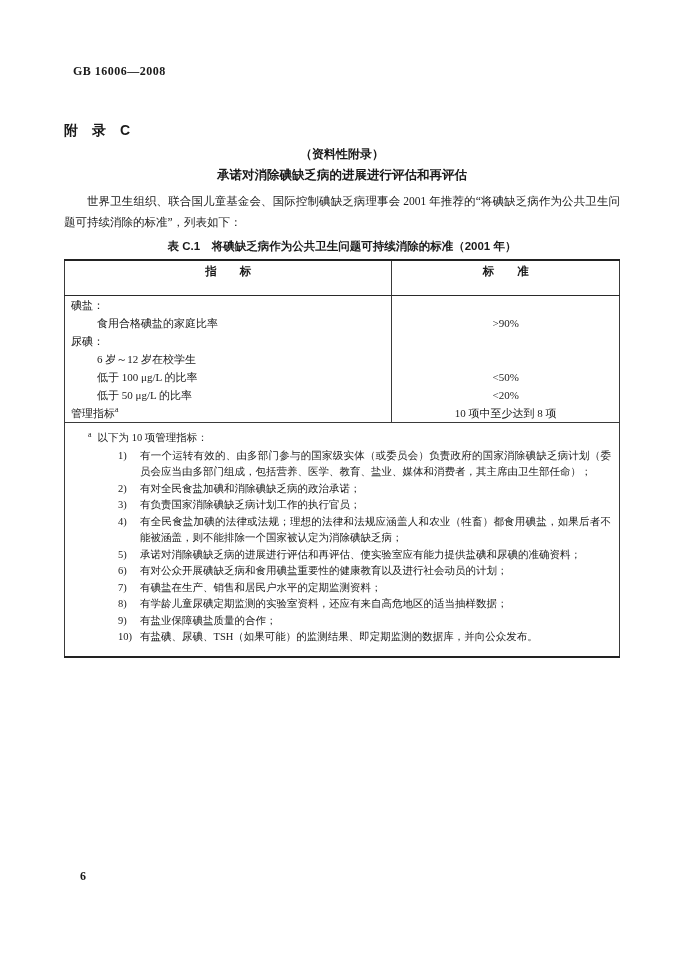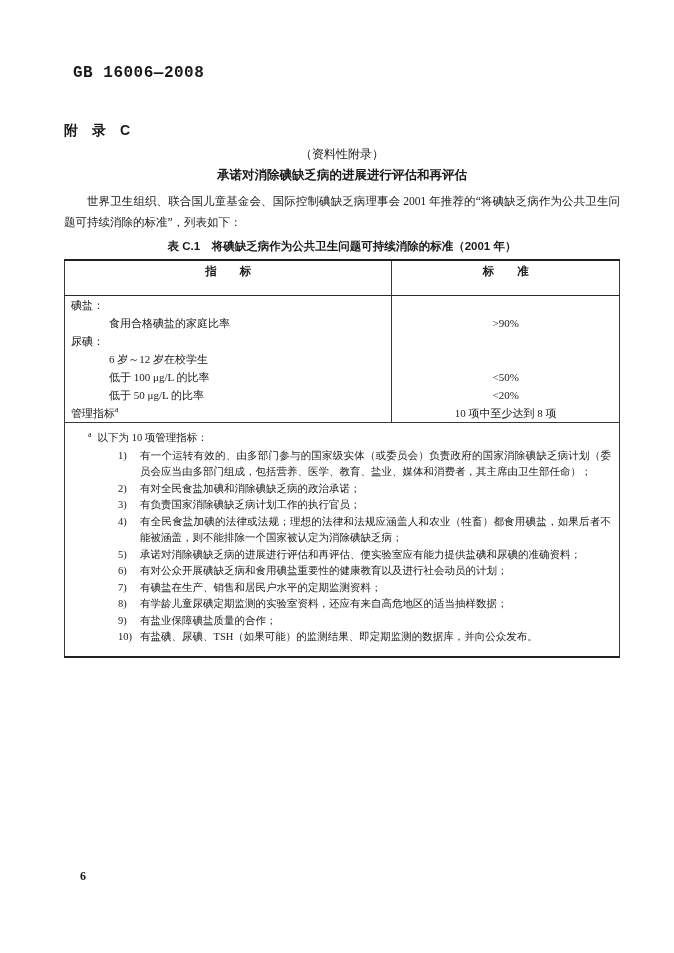--- a/index.html
+++ b/index.html
@@ -11,43 +11,43 @@
   }
   .page {
     position: relative;
     width: 674px; height: 953px;
     background: #ffffff;
     overflow: hidden;
   }
   .doc-number {
     position: absolute;
     left: 73px; top: 64px;
-    font-family: Liberation Mono, monospace;
-    font-weight: bold;
-    font-size: 16px;
+    font-family: Liberation Serif, serif;
+    font-weight: bold;
+    font-size: 12px;
     letter-spacing: 0.5px;
   }
   .content {
     position: absolute;
     left: 64px; top: 120px;
     width: 556px;
   }
   .h-appendix {
     margin: 0 0 5px 0;
     text-align: left;
     font-family: "Liberation Sans", sans-serif;
     font-weight: bold;
     font-size: 14px;
     line-height: 20px;
   }
   .h-sub {
     margin: 0 0 3px 0;
     text-align: center;
     font-family: "Liberation Sans", sans-serif;
-    font-weight: normal;
+    font-weight: bold;
     font-size: 12px;
     line-height: 18px;
   }
   .h-title {
     margin: 0 0 7px 0;
     text-align: center;
     font-family: "Liberation Sans", sans-serif;
     font-weight: bold;
     font-size: 12.5px;
     line-height: 18px;
@@ -81,21 +81,21 @@
     font-weight: bold;
     font-size: 11.5px;
     text-align: center;
     padding: 3px 4px 16px 4px;
     border-bottom: 1px solid #2a2a2a;
     line-height: 15px;
   }
   table.std-table th.col-ind { border-right: 1px solid #3a3a3a; width: 59%; }
   table.std-table td { padding: 0 6px; height: 18px; line-height: 17px; }
   table.std-table td.col-ind { border-right: 1px solid #3a3a3a; }
-  table.std-table td.col-ind.indent { padding-left: 44px; font-family: Liberation Serif, serif; }
+  table.std-table td.col-ind.indent { padding-left: 32px; font-family: Liberation Serif, serif; }
   table.std-table td.col-std { text-align: center; }
   sup.fn-ref { font-size: 8px; line-height: 0; vertical-align: super; }
   tr.footnote-row td {
     border-top: 1px solid #3a3a3a;
     padding: 7px 8px 10px 23px;
     height: auto;
     border-radius: 11px;
   }
   .footnote {
     font-size: 10.5px;

